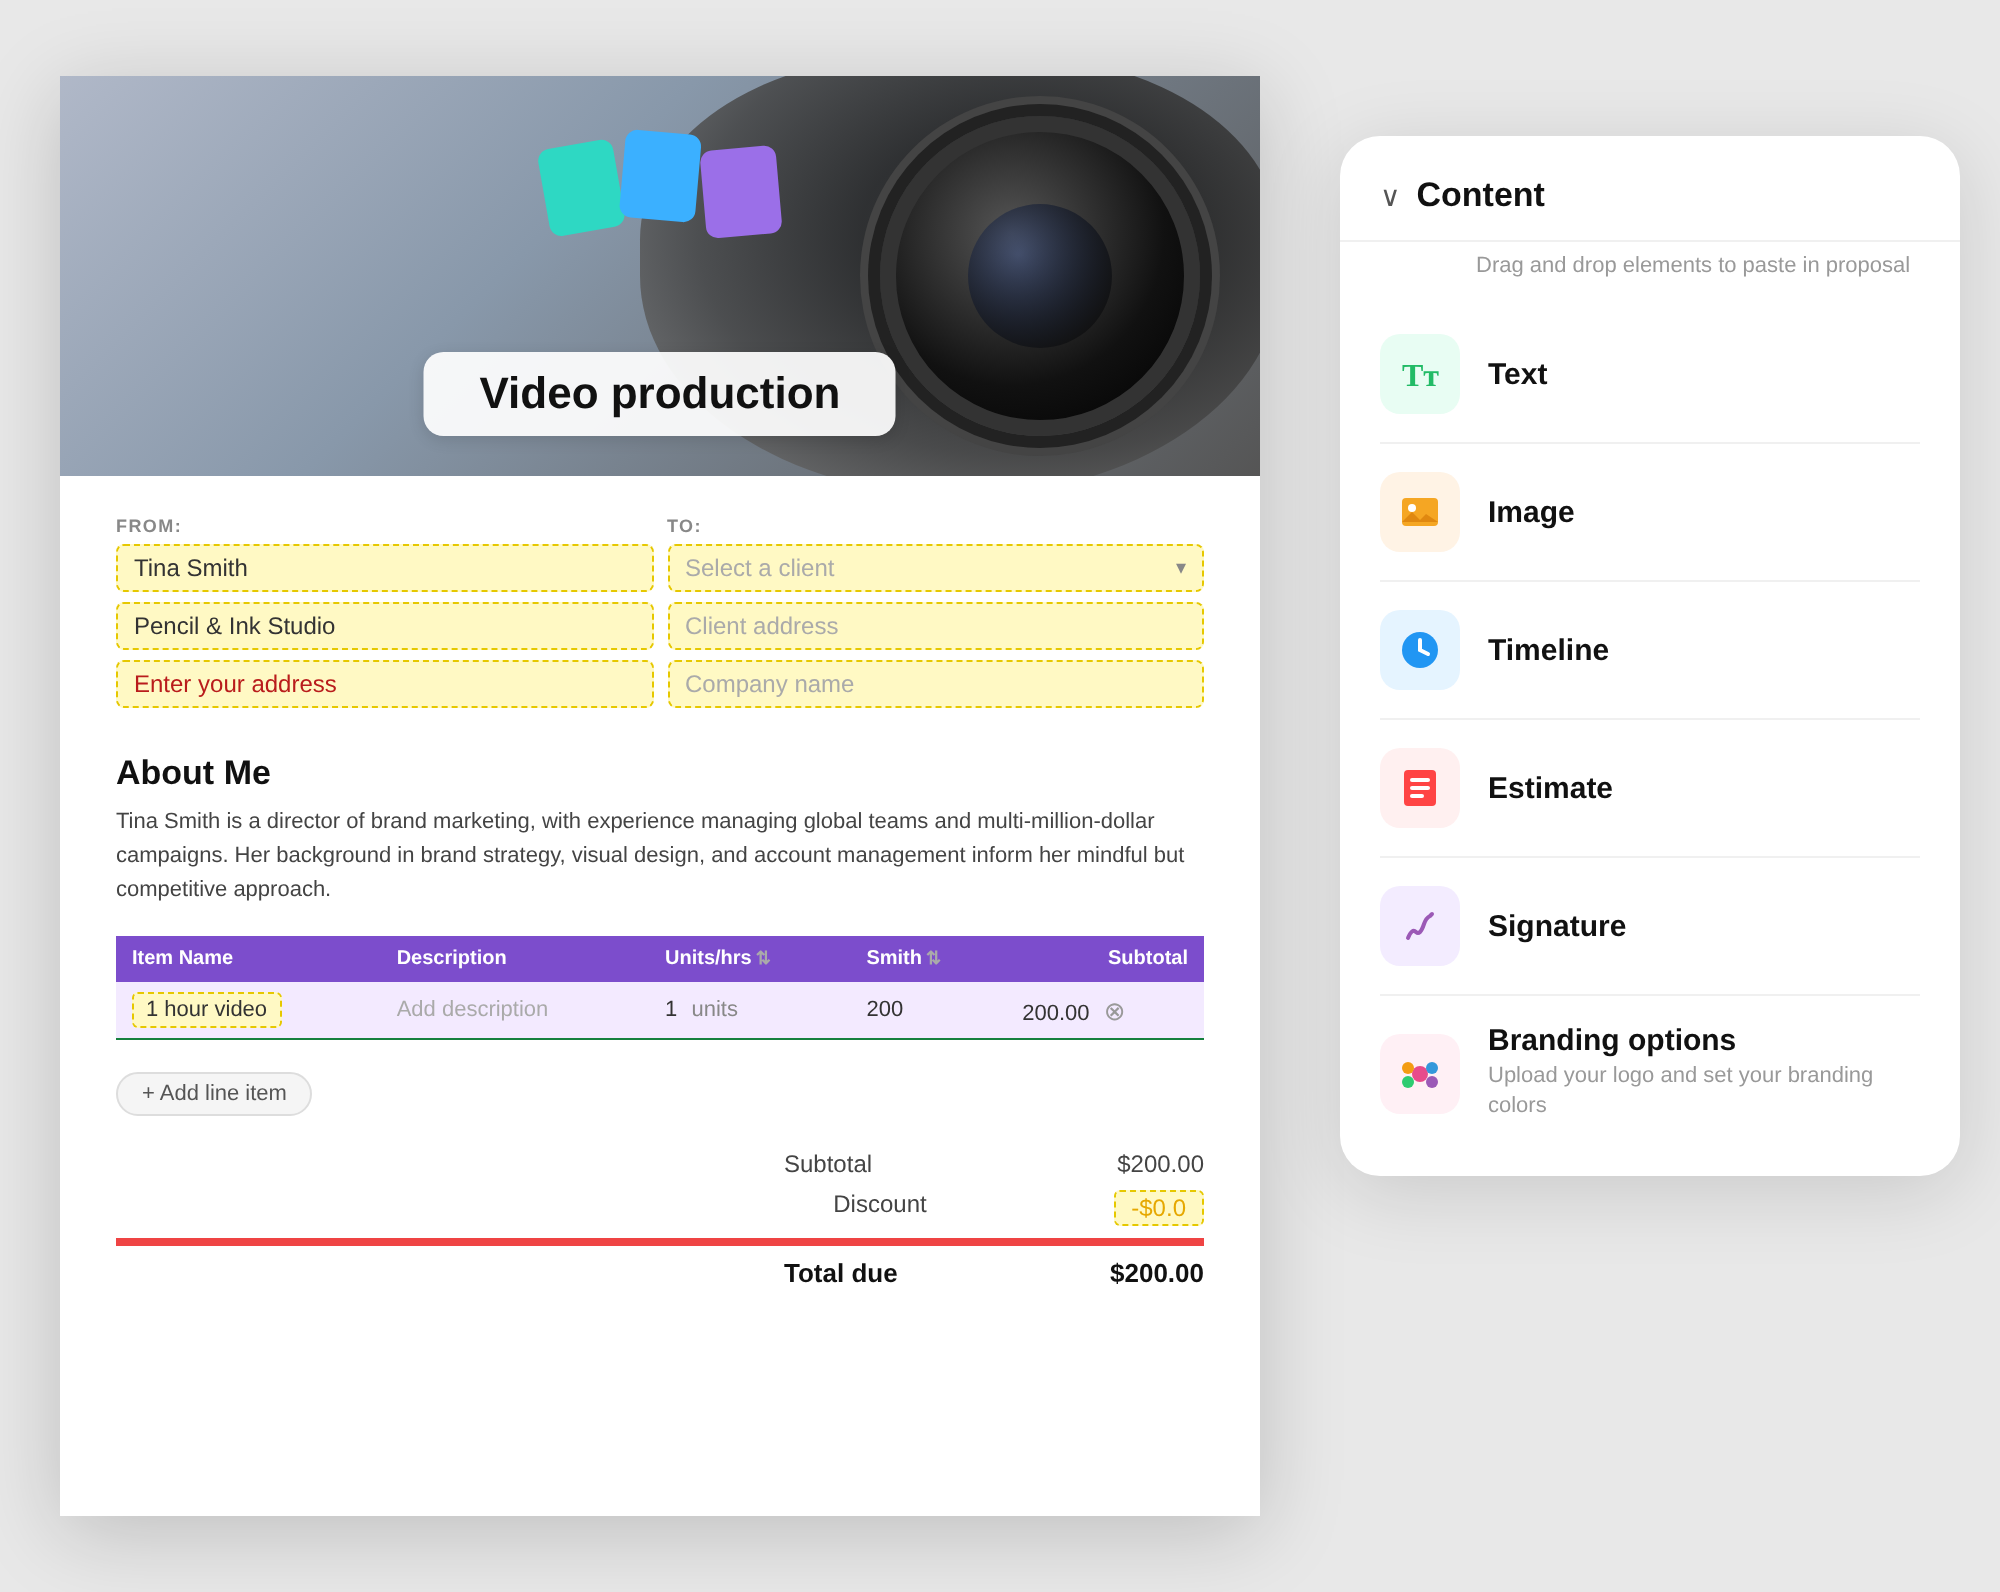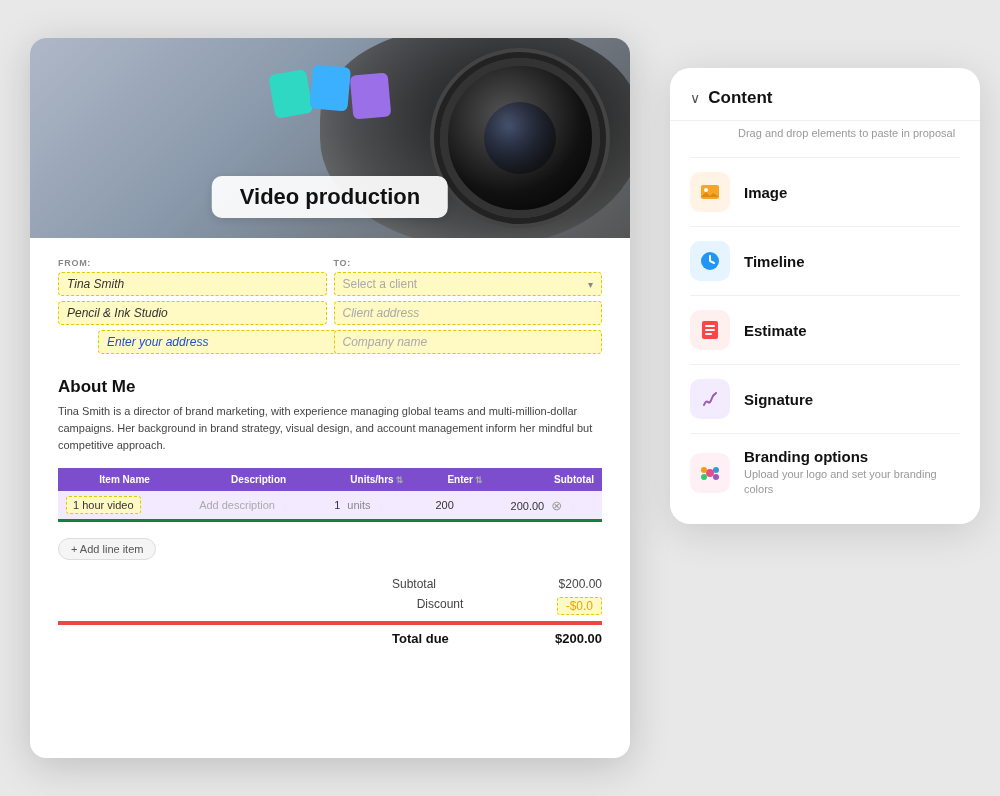--- a/index.html
+++ b/index.html
@@ -24,21 +24,21 @@
     }
 
     
     .doc-card {
       position: absolute;
       left: 20px;
       top: 20px;
       width: 600px;
       height: 720px;
       background: #fff;
-      border-radius: 16px;
+      border-radius: 0;
       box-shadow: 0 8px 40px rgba(0,0,0,0.18);
       overflow: hidden;
     }
 
     .doc-header-img {
       width: 100%;
       height: 200px;
       background: linear-gradient(135deg, #b0b8c8 0%, #8898aa 40%, #555 100%);
       position: relative;
       overflow: hidden;
@@ -155,21 +155,20 @@
 
     .yellow-input {
       background: #fff9c4;
       border: 1.5px dashed #e6c800;
       border-radius: 4px;
       padding: 4px 8px;
       font-size: 12px;
       color: #333;
       margin-bottom: 5px;
       width: 100%;
-      font-style: italic;
     }
 
     .select-input {
       display: flex;
       align-items: center;
       justify-content: space-between;
       background: #fff9c4;
       border: 1.5px dashed #e6c800;
       border-radius: 4px;
       padding: 4px 8px;
@@ -206,36 +205,36 @@
 
     .payment-table thead tr {
       background: #7c4dcc;
     }
 
     .payment-table thead th {
       color: #fff;
       font-size: 10px;
       font-weight: 600;
       padding: 6px 8px;
-      text-align: center;
+      text-align: left;
     }
 
     .payment-table thead th.right {
       text-align: right;
     }
 
     .payment-table tbody tr {
       background: #f3eaff;
     }
 
     .payment-table tbody td {
       font-size: 11px;
       color: #333;
       padding: 5px 8px;
-      border-bottom: 3px solid #15803d;
+      border-bottom: 1px solid #15803d;
     }
 
     .add-line-btn {
       display: inline-flex;
       align-items: center;
       gap: 4px;
       font-size: 11px;
       color: #555;
       background: #f5f5f5;
       border: 1px solid #ddd;
@@ -403,21 +402,21 @@
     </div>
 
     <div class="doc-body">
 
       
       <div class="from-to-row">
         <div class="from-col">
           <div class="field-label">FROM:</div>
           <div class="yellow-input">Tina Smith</div>
           <div class="yellow-input">Pencil &amp; Ink Studio</div>
-          <div class="yellow-input" style="color:#1d4ed8;margin-left:40px;">Enter your address</div>
+          <div class="yellow-input" style="color:#b91c1c;">Enter your address</div>
         </div>
         <div class="to-col">
           <div class="field-label">TO:</div>
           <div class="select-input">
             <span style="color:#aaa;">Select a client</span>
             <span class="chevron-down">▾</span>
           </div>
           <div class="yellow-input" style="color:#aaa;">Client address</div>
           <div class="yellow-input" style="color:#aaa;">Company name</div>
         </div>
@@ -427,21 +426,21 @@
       <div class="section-title">About Me</div>
       <div class="about-text">Tina Smith is a director of brand marketing, with experience managing global teams and multi-million-dollar campaigns. Her background in brand strategy, visual design, and account management inform her mindful but competitive approach.</div>
 
       
       <table class="payment-table">
         <thead>
           <tr>
             <th><span>Item Name</span></th>
             <th><span>Description</span></th>
             <th><span>Units/hrs</span><span class="sort-arrows">⇅</span></th>
-            <th><span>Enter</span><span class="sort-arrows">⇅</span></th>
+            <th><span>Smith</span><span class="sort-arrows">⇅</span></th>
             <th class="right"><span>Subtotal</span></th>
           </tr>
         </thead>
         <tbody>
           <tr>
             <td>
               <span style="background:#fff9c4;border:1px dashed #e6c800;border-radius:3px;padding:2px 6px;display:inline-block;">1 hour video</span>
             </td>
             <td style="color:#aaa;">Add description</td>
             <td>
@@ -482,20 +481,28 @@
 
   <div class="right-panel">
     <div class="panel-header">
       <span class="chevron-icon">∨</span>
       <span class="panel-title">Content</span>
     </div>
     <div class="panel-subtitle">Drag and drop elements to paste in proposal</div>
 
     <div class="content-items">
 
+      <div class="content-item">
+        <div class="item-icon icon-green">
+          <svg width="22" height="22" viewBox="0 0 22 22" fill="none">
+            <text x="2" y="17" font-size="16" font-weight="700" fill="#22bb66" font-family="serif">Tт</text>
+          </svg>
+        </div>
+        <span class="item-label">Text</span>
+      </div>
 
       <div class="divider"></div>
 
       <div class="content-item">
         <div class="item-icon icon-orange">
           <svg width="22" height="22" viewBox="0 0 22 22">
             <rect x="2" y="4" width="18" height="14" rx="2" fill="#f5a623"></rect>
             <circle cx="7" cy="9" r="2" fill="#fff"></circle>
             <path d="M2 16 l5-5 4 4 3-3 6 4" fill="#e08810" stroke="none"></path>
           </svg>

